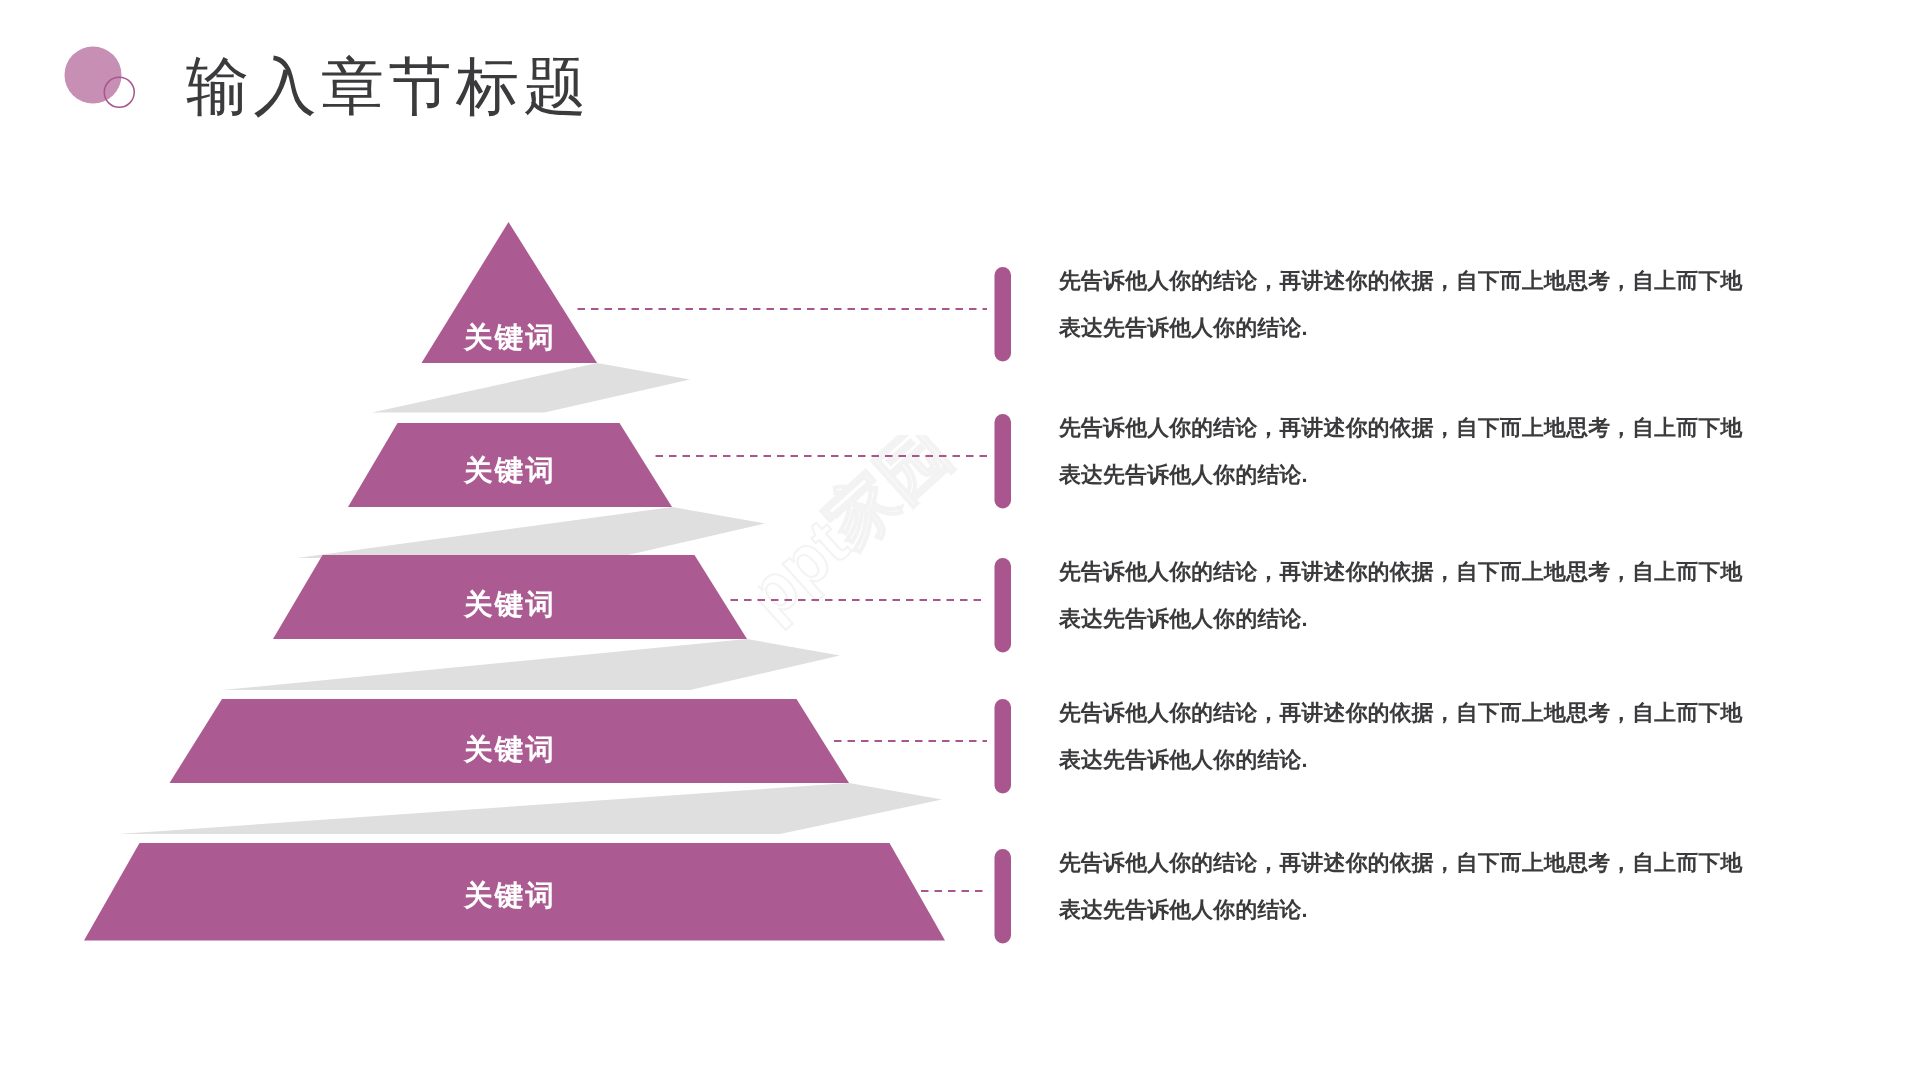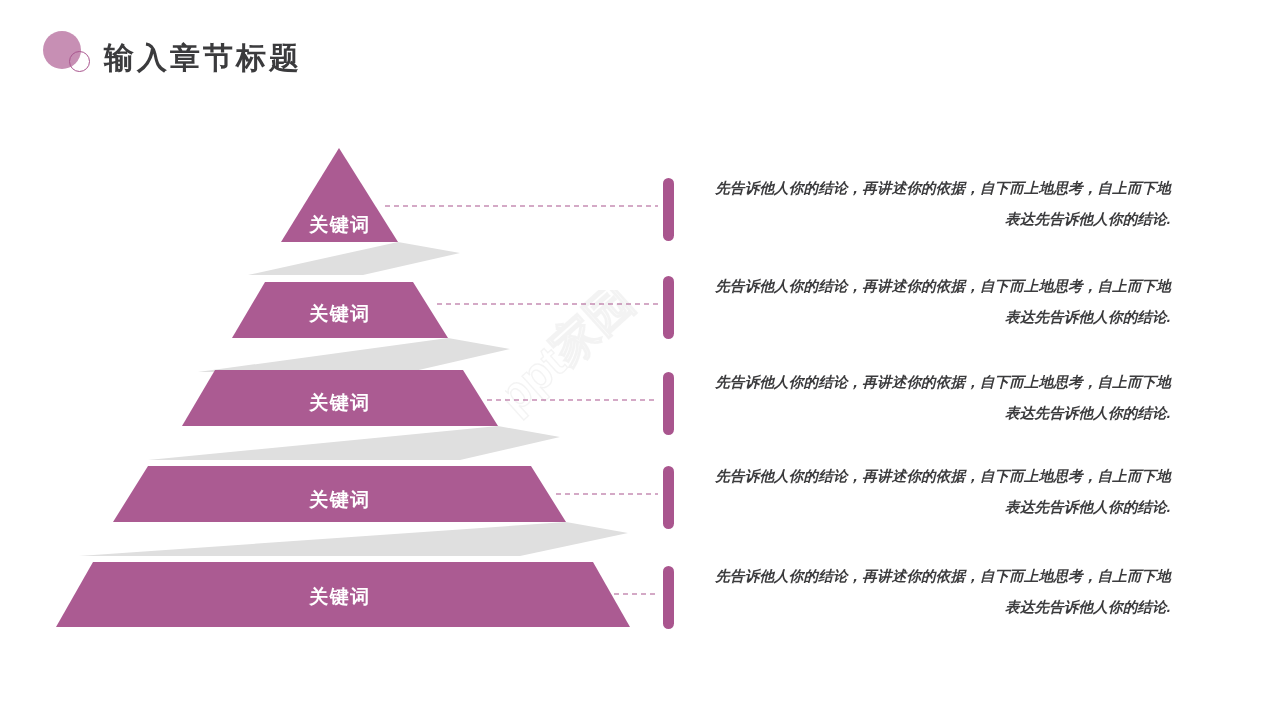--- a/index.html
+++ b/index.html
@@ -40,24 +40,24 @@
     top: 51px;
     width: 21px;
     height: 21px;
     border-radius: 50%;
     border: 1.4px solid #a9558e;
     background: transparent;
     box-sizing: border-box;
   }
   #header-title {
     position: absolute;
-    left: 104px;
+    left: 124px;
     top: 36px;
-    font-size: 30px;
-    font-weight: bold;
+    font-size: 42px;
+    font-weight: normal;
     letter-spacing: 3px;
     color: #3b3b3d;
     line-height: 44px;
     white-space: nowrap;
   }
 
   
   #watermark {
     position: absolute;
     left: 505px;
@@ -104,22 +104,21 @@
   .desc-text {
     position: absolute;
     left: 43px;
     top: 3px;
     width: 465px;
     font-size: 14.5px;
     font-weight: bold;
     color: #3b3b3d;
     line-height: 31px;
     letter-spacing: 0.2px;
-    text-align: right;
-    font-style: italic;
+    text-align: left;
   }
 </style>
 </head>
 <body>
 
 <div id="header">
   <div id="header-circle-filled"></div>
   <div id="header-circle-outline"></div>
   <div id="header-title">输入章节标题</div>
 </div>

